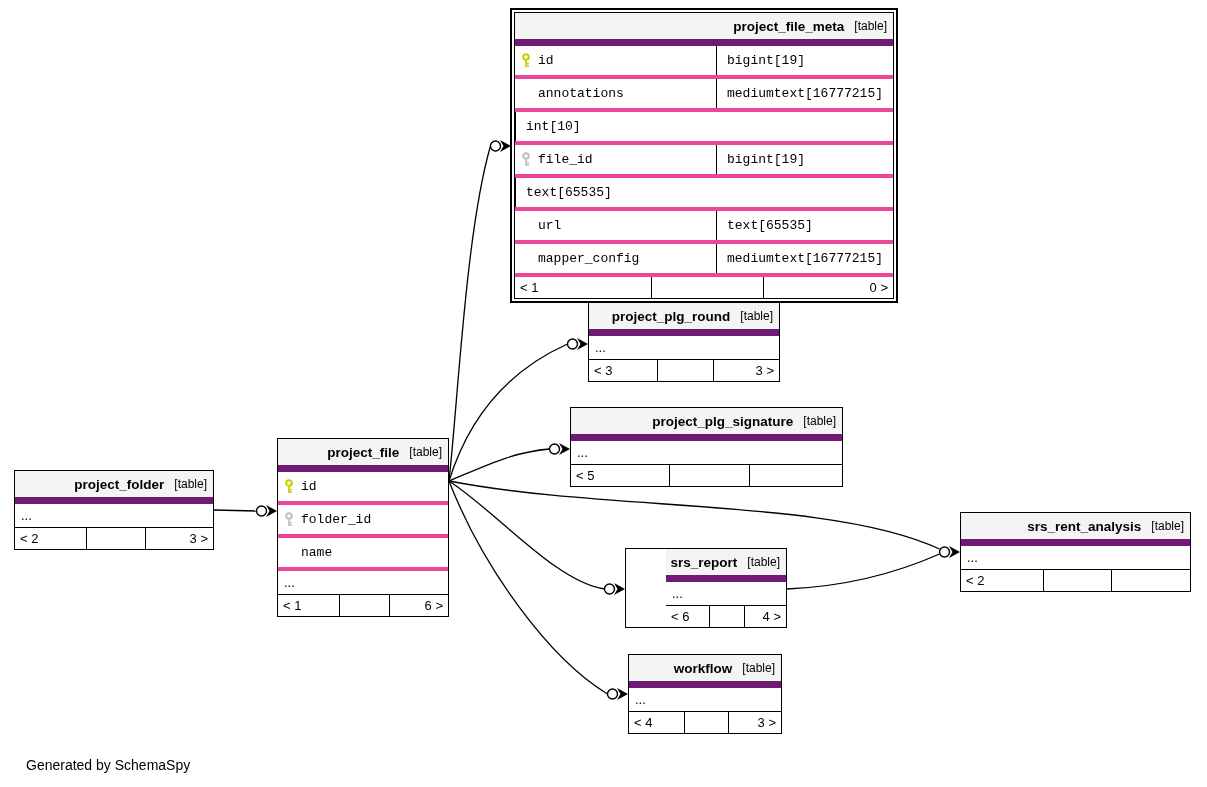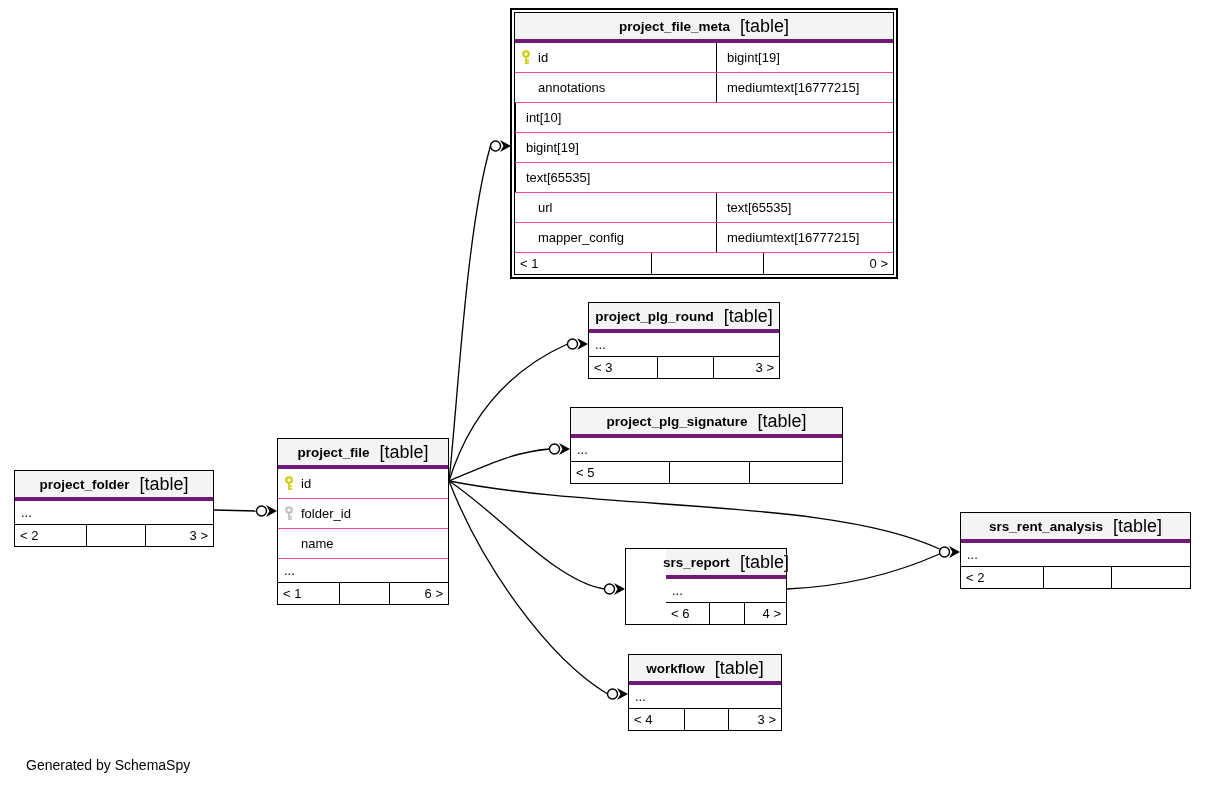--- a/index.html
+++ b/index.html
@@ -7,26 +7,26 @@
     width:1207px;height:787px;position:relative;background:#ffffff;
     font-family:"Liberation Sans","DejaVu Sans",sans-serif;font-size:13px;color:#000;
     overflow:hidden;
   }
   #edges{position:absolute;left:0;top:0;width:1207px;height:787px;z-index:0;}
   .tbox{
     position:absolute;background:#fff;border:1px solid #000;z-index:1;box-sizing:border-box;
   }
   .tbox.emph{box-shadow:0 0 0 2px #fff, 0 0 0 4px #000;}
   .thead{
-    display:flex;justify-content:center;align-items:center;gap:10px;
-    background:#f4f4f4;border-bottom:4px solid #701a75;height:26px;padding:0 6px;white-space:nowrap;
+    display:flex;justify-content:flex-end;align-items:center;gap:10px;
+    background:#f4f4f4;border-bottom:7px solid #701a75;height:26px;padding:0 6px;white-space:nowrap;
   }
   .tname{font-weight:bold;font-size:13.5px;}
-  .ttag{font-size:18px;}
-  .crow{display:flex;align-items:stretch;height:29px;border-bottom:1px solid #ec4899;}
+  .ttag{font-size:12px;}
+  .crow{display:flex;align-items:stretch;height:29px;border-bottom:4px solid #ec4899;font-family:Liberation Mono, monospace;}
   .cname{display:flex;align-items:center;gap:7px;padding:0 6px;flex:1 1 auto;min-width:0;white-space:nowrap;}
   .with-type .cname{flex:0 0 50%;}
   .ctype{border-left:1px solid #000;display:flex;align-items:center;padding:0 10px;flex:1 1 auto;white-space:nowrap;}
   .keyicon,.keyspacer{width:10px;height:15px;flex:0 0 10px;}
   .erow{height:23px;display:flex;align-items:center;padding:0 6px;border-bottom:1px solid #000;font-size:13px;}
   .tfoot{display:flex;height:21px;font-size:13px;}
   .tfoot .fcell{display:flex;align-items:center;padding:0 5px;box-sizing:border-box;}
   .f-left{flex:0 0 36%;}
   .f-center{flex:0 0 30%;border-left:1px solid #000;border-right:1px solid #000;}
   .f-right{flex:1 1 auto;justify-content:flex-end;}
@@ -97,20 +97,27 @@
     <span class="cname">
         <span class="keyspacer"></span>
       <span>annotations</span>
     </span>
     <span class="ctype">mediumtext[16777215]</span>
   </div>
   <div class="crow with-type">
     <span class="ctype">int[10]</span>
   </div>
   <div class="crow with-type">
+    <span class="cname">
+      <svg class="keyicon" viewBox="0 0 10 15">
+          <circle cx="5" cy="4" r="2.8" fill="none" stroke="#c0c0c0" stroke-width="2.1"></circle>
+          <path d="M5 6.8 V14 M5 10.5 H8 M5 13 H8" stroke="#c0c0c0" stroke-width="1.7" fill="none"></path>
+        </svg>
+      <span>file_id</span>
+    </span>
     <span class="ctype">bigint[19]</span>
   </div>
   <div class="crow with-type">
     <span class="ctype">text[65535]</span>
   </div>
   <div class="crow with-type">
     <span class="cname">
         <span class="keyspacer"></span>
       <span>url</span>
     </span>

